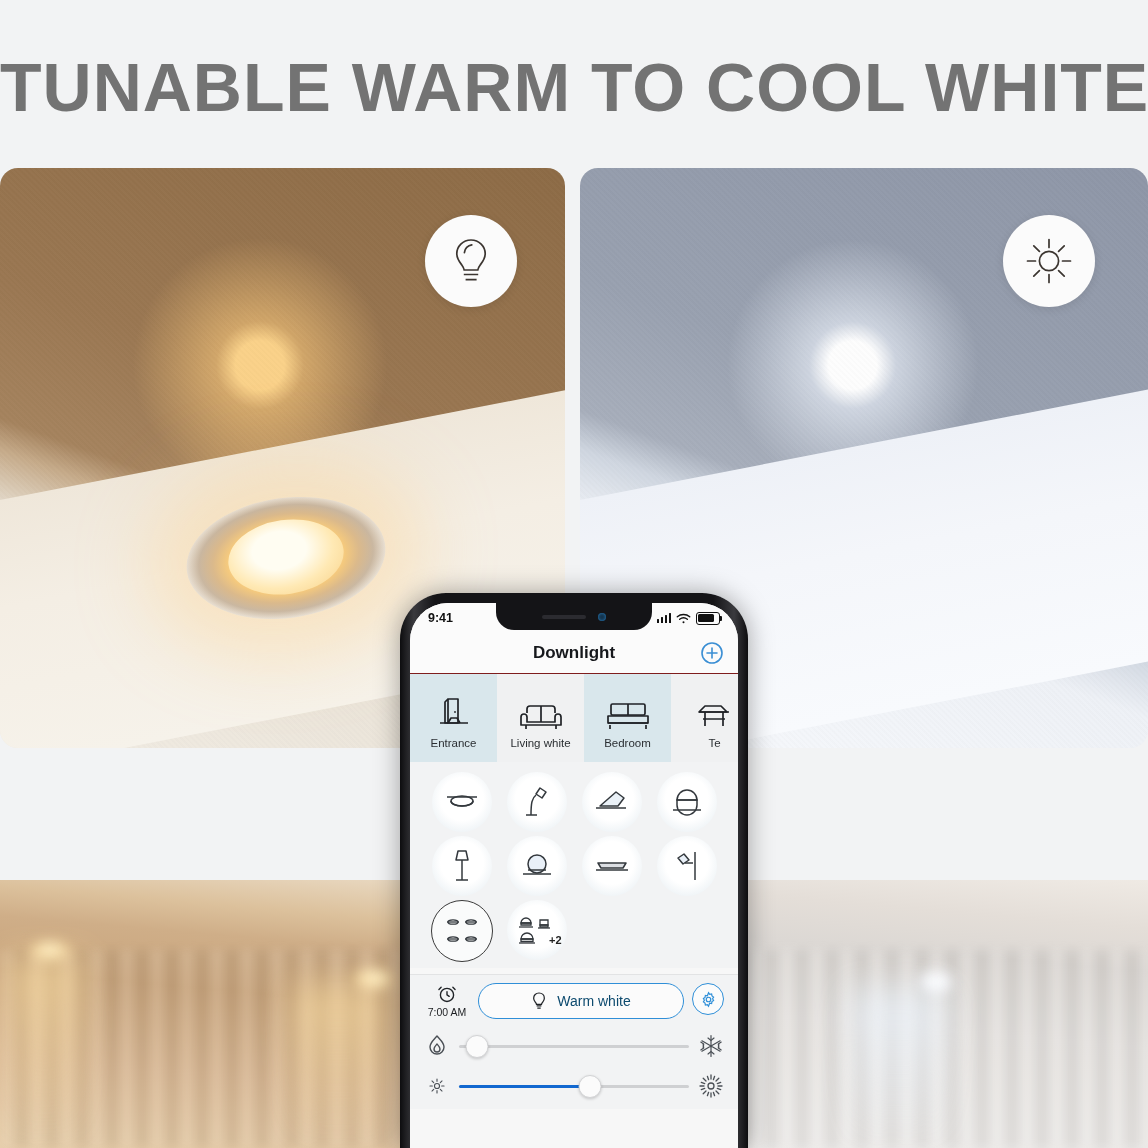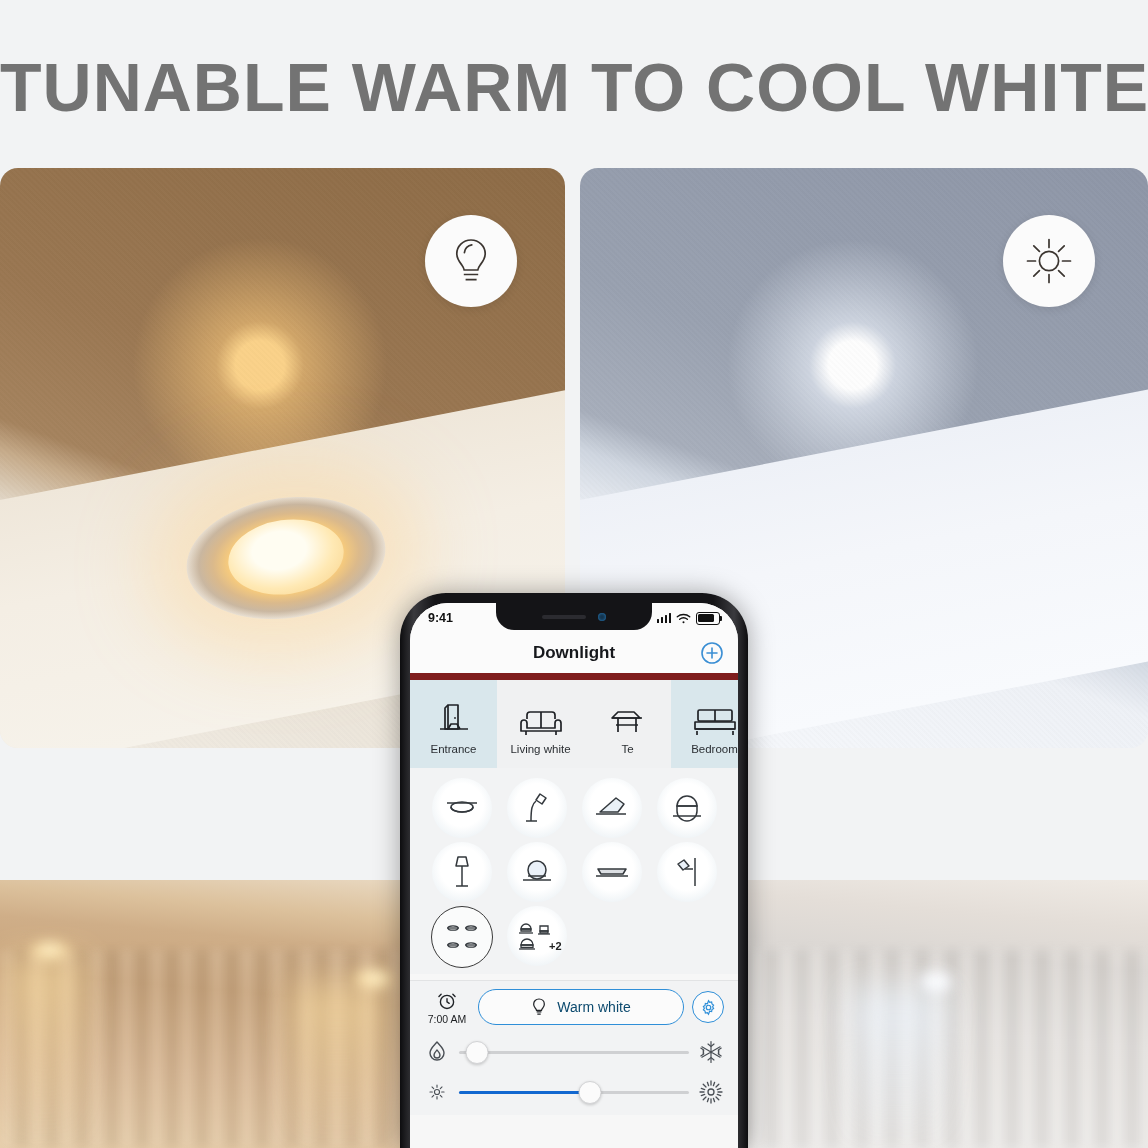--- a/index.html
+++ b/index.html
@@ -114,21 +114,21 @@
   .bars i:nth-child(1){height:4px;}
   .bars i:nth-child(2){height:6px;}
   .bars i:nth-child(3){height:8px;}
   .bars i:nth-child(4){height:10px;}
   .battery{width:22px;height:11px;border:1.3px solid #111;border-radius:3px;position:relative;}
   .battery::after{content:"";position:absolute;right:-3px;top:3px;width:2px;height:5px;background:#111;border-radius:0 1px 1px 0;}
   .battery i{position:absolute;left:1.3px;top:1.3px;bottom:1.3px;width:16px;background:#111;border-radius:1.5px;display:block;}
 
   .navbar{
     position:relative;height:40px;background:#fbfbfb;display:flex;align-items:center;justify-content:center;
-    border-bottom:7px solid #7f1d1d;
+    border-bottom:1px solid #7f1d1d;
   }
   .navbar .title{font-size:17px;font-weight:700;color:#16181c;}
   .add-btn{position:absolute;right:14px;top:50%;transform:translateY(-50%);width:24px;height:24px;}
 
   .tabs{display:flex;height:88px;background:#f0f1f2;overflow:hidden;}
   .tab{flex:0 0 87px;display:flex;flex-direction:column;align-items:center;justify-content:center;gap:4px;}
   .tab.active{background:#d9e7ec;}
   .tab .ticon{height:46px;display:flex;align-items:flex-end;justify-content:center;}
   .tab .tlabel{font-size:11.5px;color:#2b2f33;white-space:nowrap;}
 
@@ -141,21 +141,21 @@
     display:flex;align-items:center;justify-content:center;
     background:radial-gradient(circle at 50% 45%,#ffffff 0 48%,#eef3f6 78%,#f2f3f4 100%);
   }
   .dev.selected{border:1.6px solid #3a3a3a;background:#fafbfb;}
   .dev.group{position:relative;}
   .dev .plus2{position:absolute;right:5px;bottom:14px;font-size:11px;font-weight:700;color:#222;}
 
   .divider{height:1px;background:#e2e3e4;margin-top:6px;}
 
   .controls{background:#f2f3f4;padding:8px 14px 10px;}
-  .ctl-row{display:flex;align-items:center;justify-content:space-between;gap:8px;}
+  .ctl-row{display:flex;justify-content:space-between;gap:8px;}
   .alarm{display:flex;flex-direction:column;align-items:center;width:46px;}
   .alarm .atime{font-size:10.5px;color:#1b1d20;margin-top:1px;}
   .scene-pill{
     flex:1;height:34px;border:1.6px solid #2f8fd8;border-radius:18px;background:#fbfbfb;
     display:flex;align-items:center;justify-content:center;gap:10px;
   }
   .scene-pill .slabel{font-size:14px;color:#0c4a6e;font-weight:400;}
   .gear-btn{width:30px;height:30px;border-radius:50%;border:1.6px solid #2f8fd8;display:flex;align-items:center;justify-content:center;background:#fbfbfb;}
 
   .slider-row{display:flex;align-items:center;gap:9px;margin-top:14px;}
@@ -269,42 +269,42 @@
           <span class="ticon">
             <svg width="42" height="36" viewBox="0 0 42 36" fill="none" stroke="#1f2226" stroke-width="1.7" stroke-linejoin="round">
               <path d="M7 16v-4a3 3 0 0 1 3-3h22a3 3 0 0 1 3 3v4"></path>
               <path d="M4 17a3 3 0 0 1 3 3v5h28v-5a3 3 0 0 1 3-3 3 3 0 0 1 3 3v8H1v-8a3 3 0 0 1 3-3z"></path>
               <path d="M21 9v16"></path>
                 <path d="M6 28v4M36 28v4"></path>
             </svg>
           </span>
           <span class="tlabel">Living white</span>
         </div>
-        <div class="tab">
-          <span class="ticon">
-            <svg width="40" height="34" viewBox="0 0 40 34" fill="none" stroke="#1f2226" stroke-width="1.7" stroke-linejoin="round">
-              <path d="M4 13h28l-6-6H10z"></path>
-                <path d="M4 13h30"></path>
-                <path d="M10 13v14M28 13v14"></path>
-                <path d="M8 20h22"></path>
-            </svg>
-          </span>
-          <span class="tlabel">Te</span>
-        </div>
         <div class="tab active">
           <span class="ticon">
             <svg width="44" height="34" viewBox="0 0 44 34" fill="none" stroke="#1f2226" stroke-width="1.7" stroke-linejoin="round">
               <rect x="5" y="5" width="34" height="11" rx="1.5"></rect>
               <path d="M22 5v11"></path>
               <path d="M2 17h40v7H2z"></path>
                 <path d="M2 24h40"></path>
               <path d="M4 26v4M40 26v4"></path>
             </svg>
           </span>
           <span class="tlabel">Bedroom</span>
+        </div>
+        <div class="tab">
+          <span class="ticon">
+            <svg width="40" height="34" viewBox="0 0 40 34" fill="none" stroke="#1f2226" stroke-width="1.7" stroke-linejoin="round">
+              <path d="M4 13h28l-6-6H10z"></path>
+                <path d="M4 13h30"></path>
+                <path d="M10 13v14M28 13v14"></path>
+                <path d="M8 20h22"></path>
+            </svg>
+          </span>
+          <span class="tlabel">Te</span>
         </div>
       </div>
 
       <div class="device-grid">
         <div class="dev">
           <svg width="40" height="28" viewBox="0 0 40 28" fill="none" stroke="#33383d" stroke-width="1.5">
             <ellipse cx="20" cy="13" rx="11" ry="5"></ellipse>
               <path d="M9 13c0 3 5 5 11 5s11-2 11-5"></path>
               <path d="M5 9h30"></path>
           </svg>

